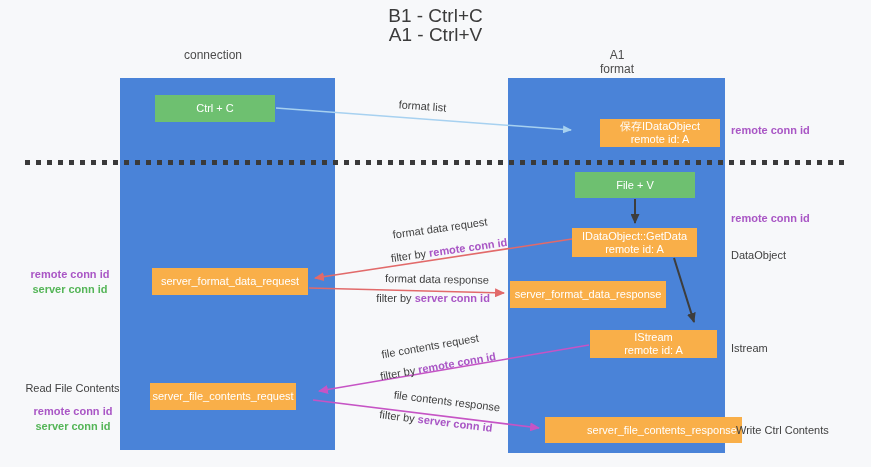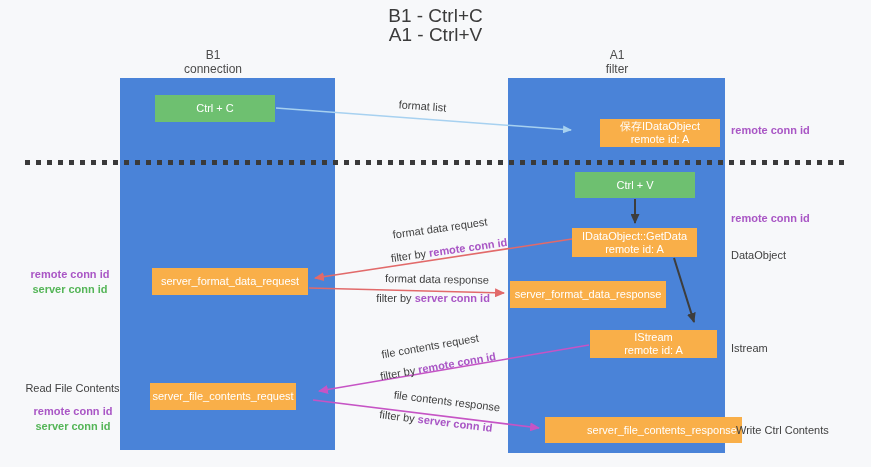--- a/index.html
+++ b/index.html
@@ -33,26 +33,25 @@
 <body>
 
 <div class="canvas">
 
   <div class="abs title">
     <div>B1 - Ctrl+C</div>
     <div>A1 - Ctrl+V</div>
   </div>
 
   <div class="abs col-header" style="left:138px;">
-    <div>B1</div>
     <div>connection</div>
   </div>
   <div class="abs col-header" style="left:542px;">
     <div>A1</div>
-    <div>filter</div>
+    <div>format</div>
   </div>
 
   <div class="abs col col-left"></div>
   <div class="abs col col-right"></div>
 
   <svg class="abs arrow-layer" width="871" height="467" viewBox="0 0 871 467">
     <defs>
       <marker id="m-blue" markerWidth="9" markerHeight="8" refX="8" refY="4" orient="auto" markerUnits="userSpaceOnUse">
         <path d="M0,0 L9,4 L0,8 z" fill="#a7d1f0"></path>
       </marker>
@@ -80,21 +79,21 @@
   <div class="abs node node-green" style="left:155px;top:95px;width:120px;height:27px;">
     <div>Ctrl + C</div>
   </div>
 
   <div class="abs node node-orange" style="left:600px;top:119px;width:120px;height:28px;text-align:right;">
     <div>保存IDataObject</div>
     <div>remote id: A</div>
   </div>
 
   <div class="abs node node-green" style="left:575px;top:172px;width:120px;height:26px;">
-    <div>Ctrl + V</div>
+    <div>File + V</div>
   </div>
 
   <div class="abs node node-orange" style="left:572px;top:228px;width:125px;height:29px;">
     <div>IDataObject::GetData</div>
     <div>remote id: A</div>
   </div>
 
   <div class="abs node node-orange" style="left:152px;top:268px;width:156px;height:27px;">
     <div>server_format_data_request</div>
   </div>

